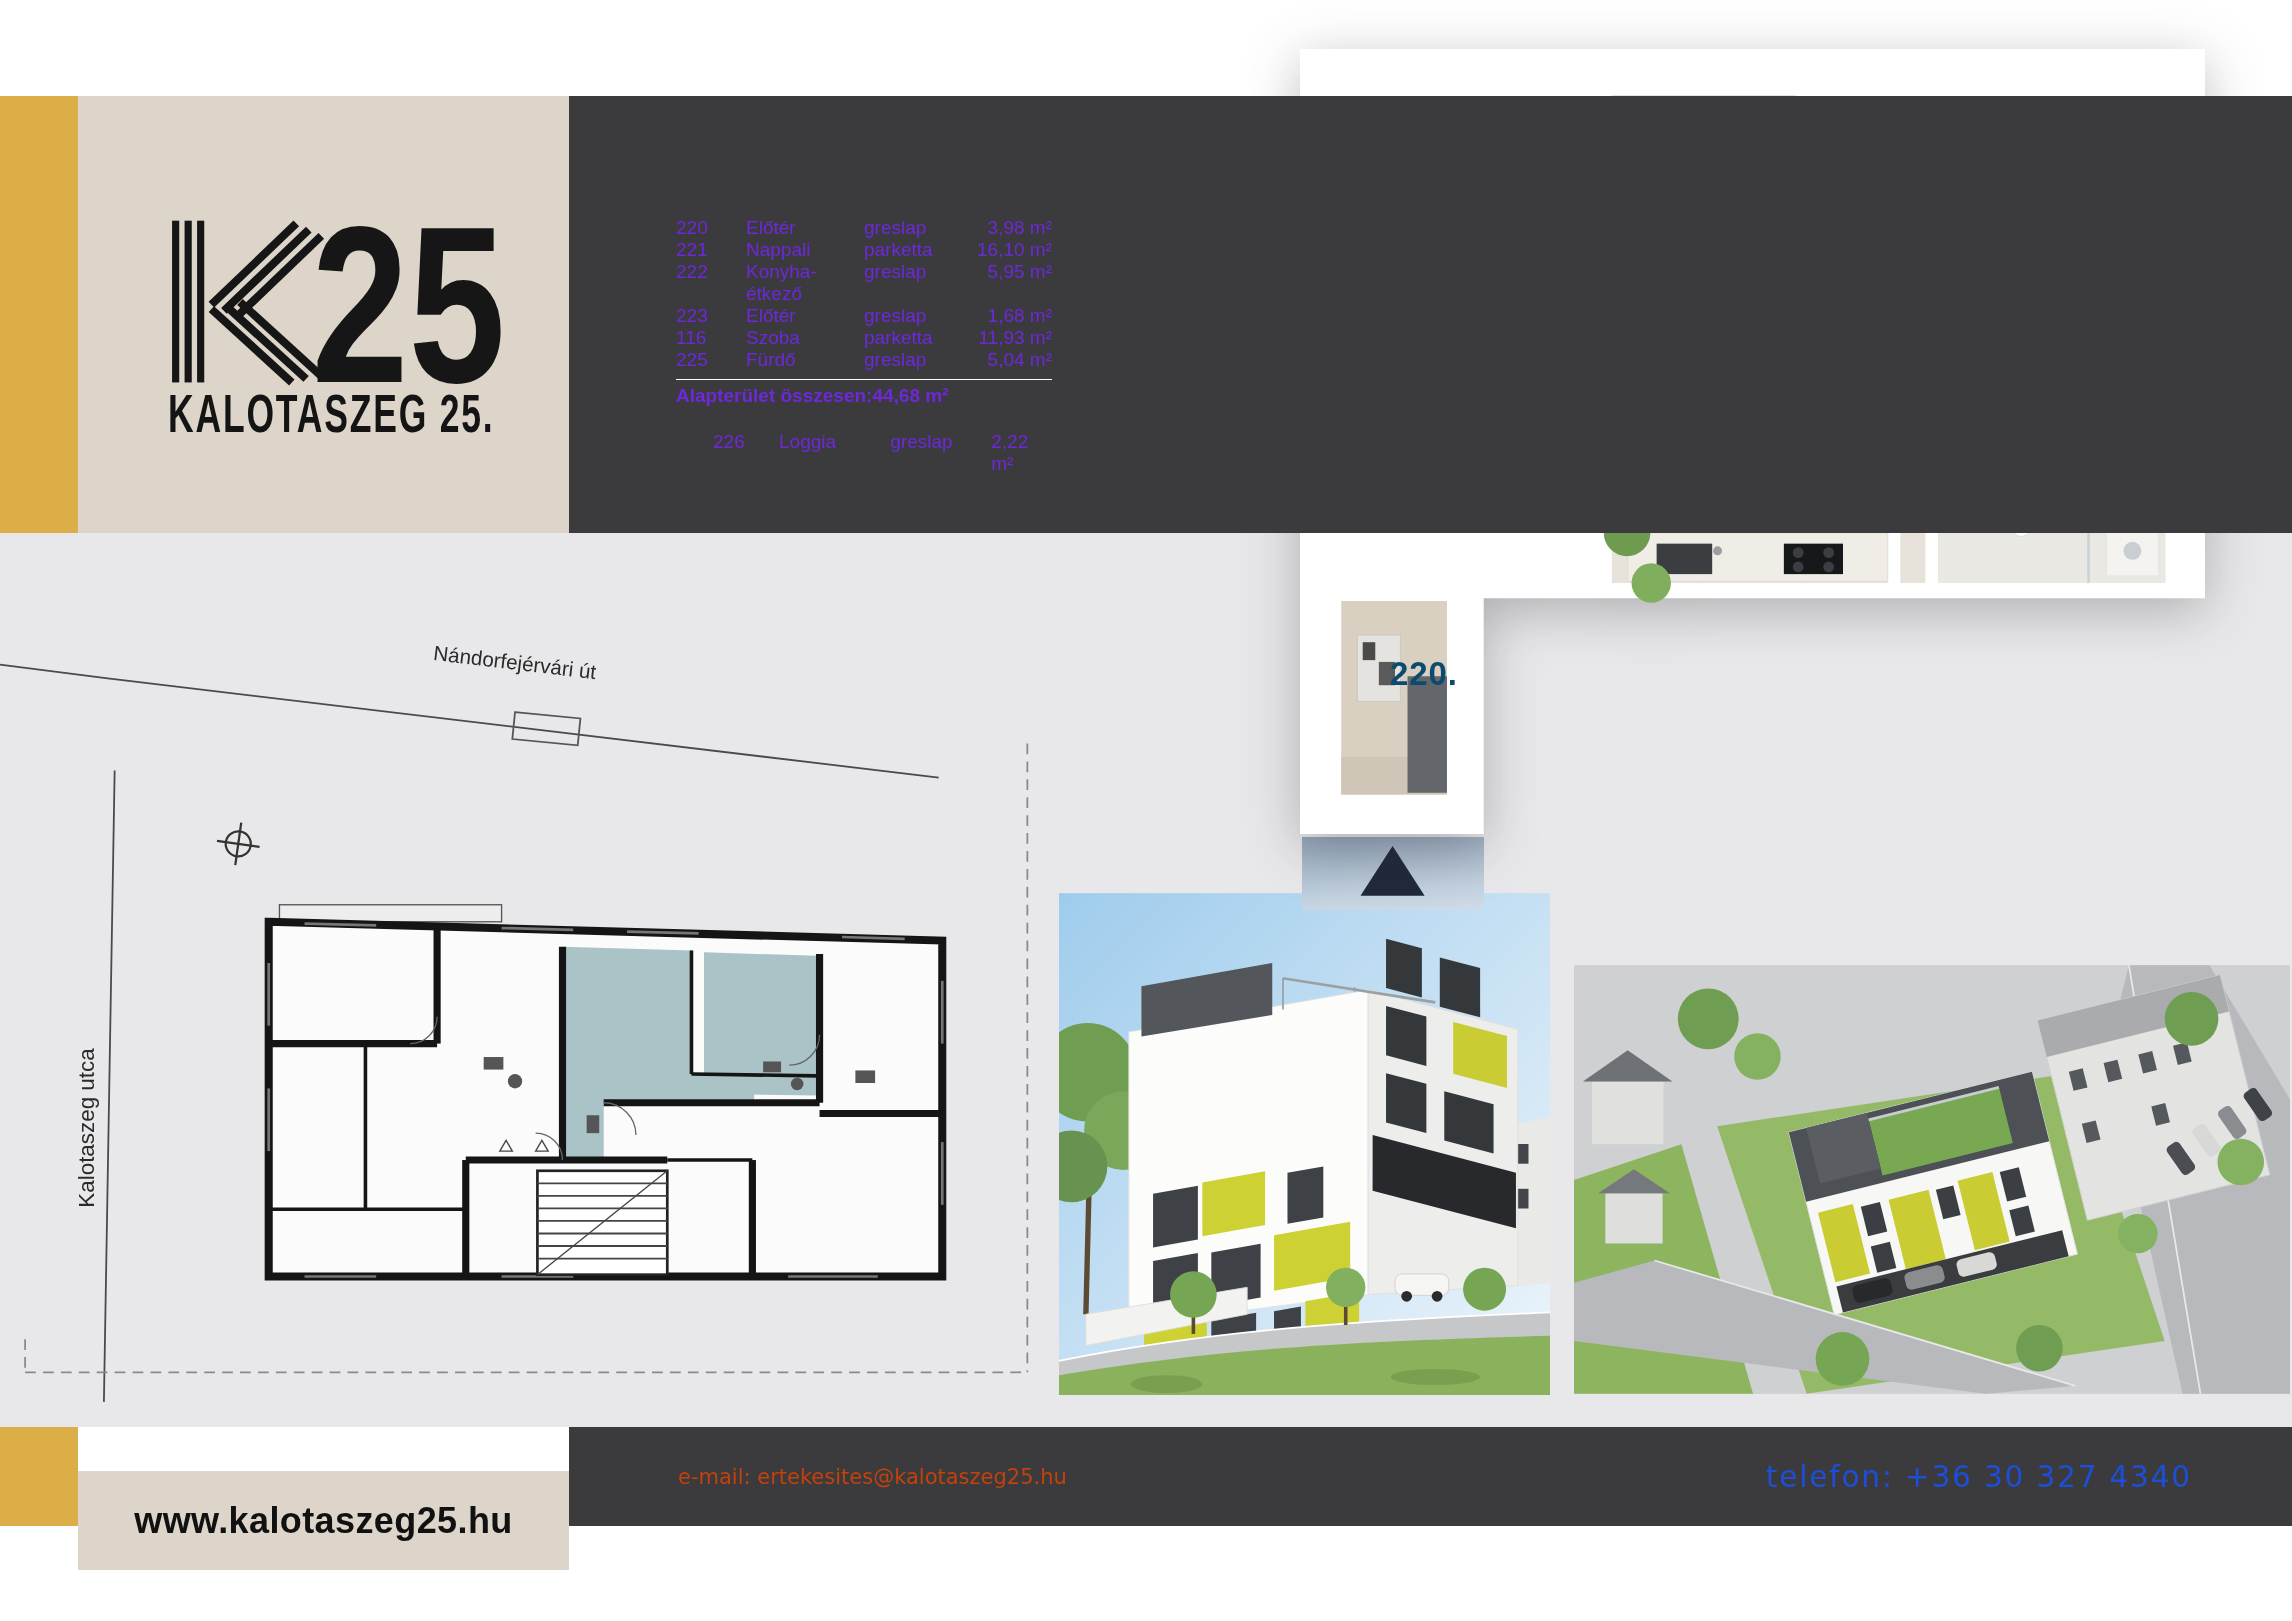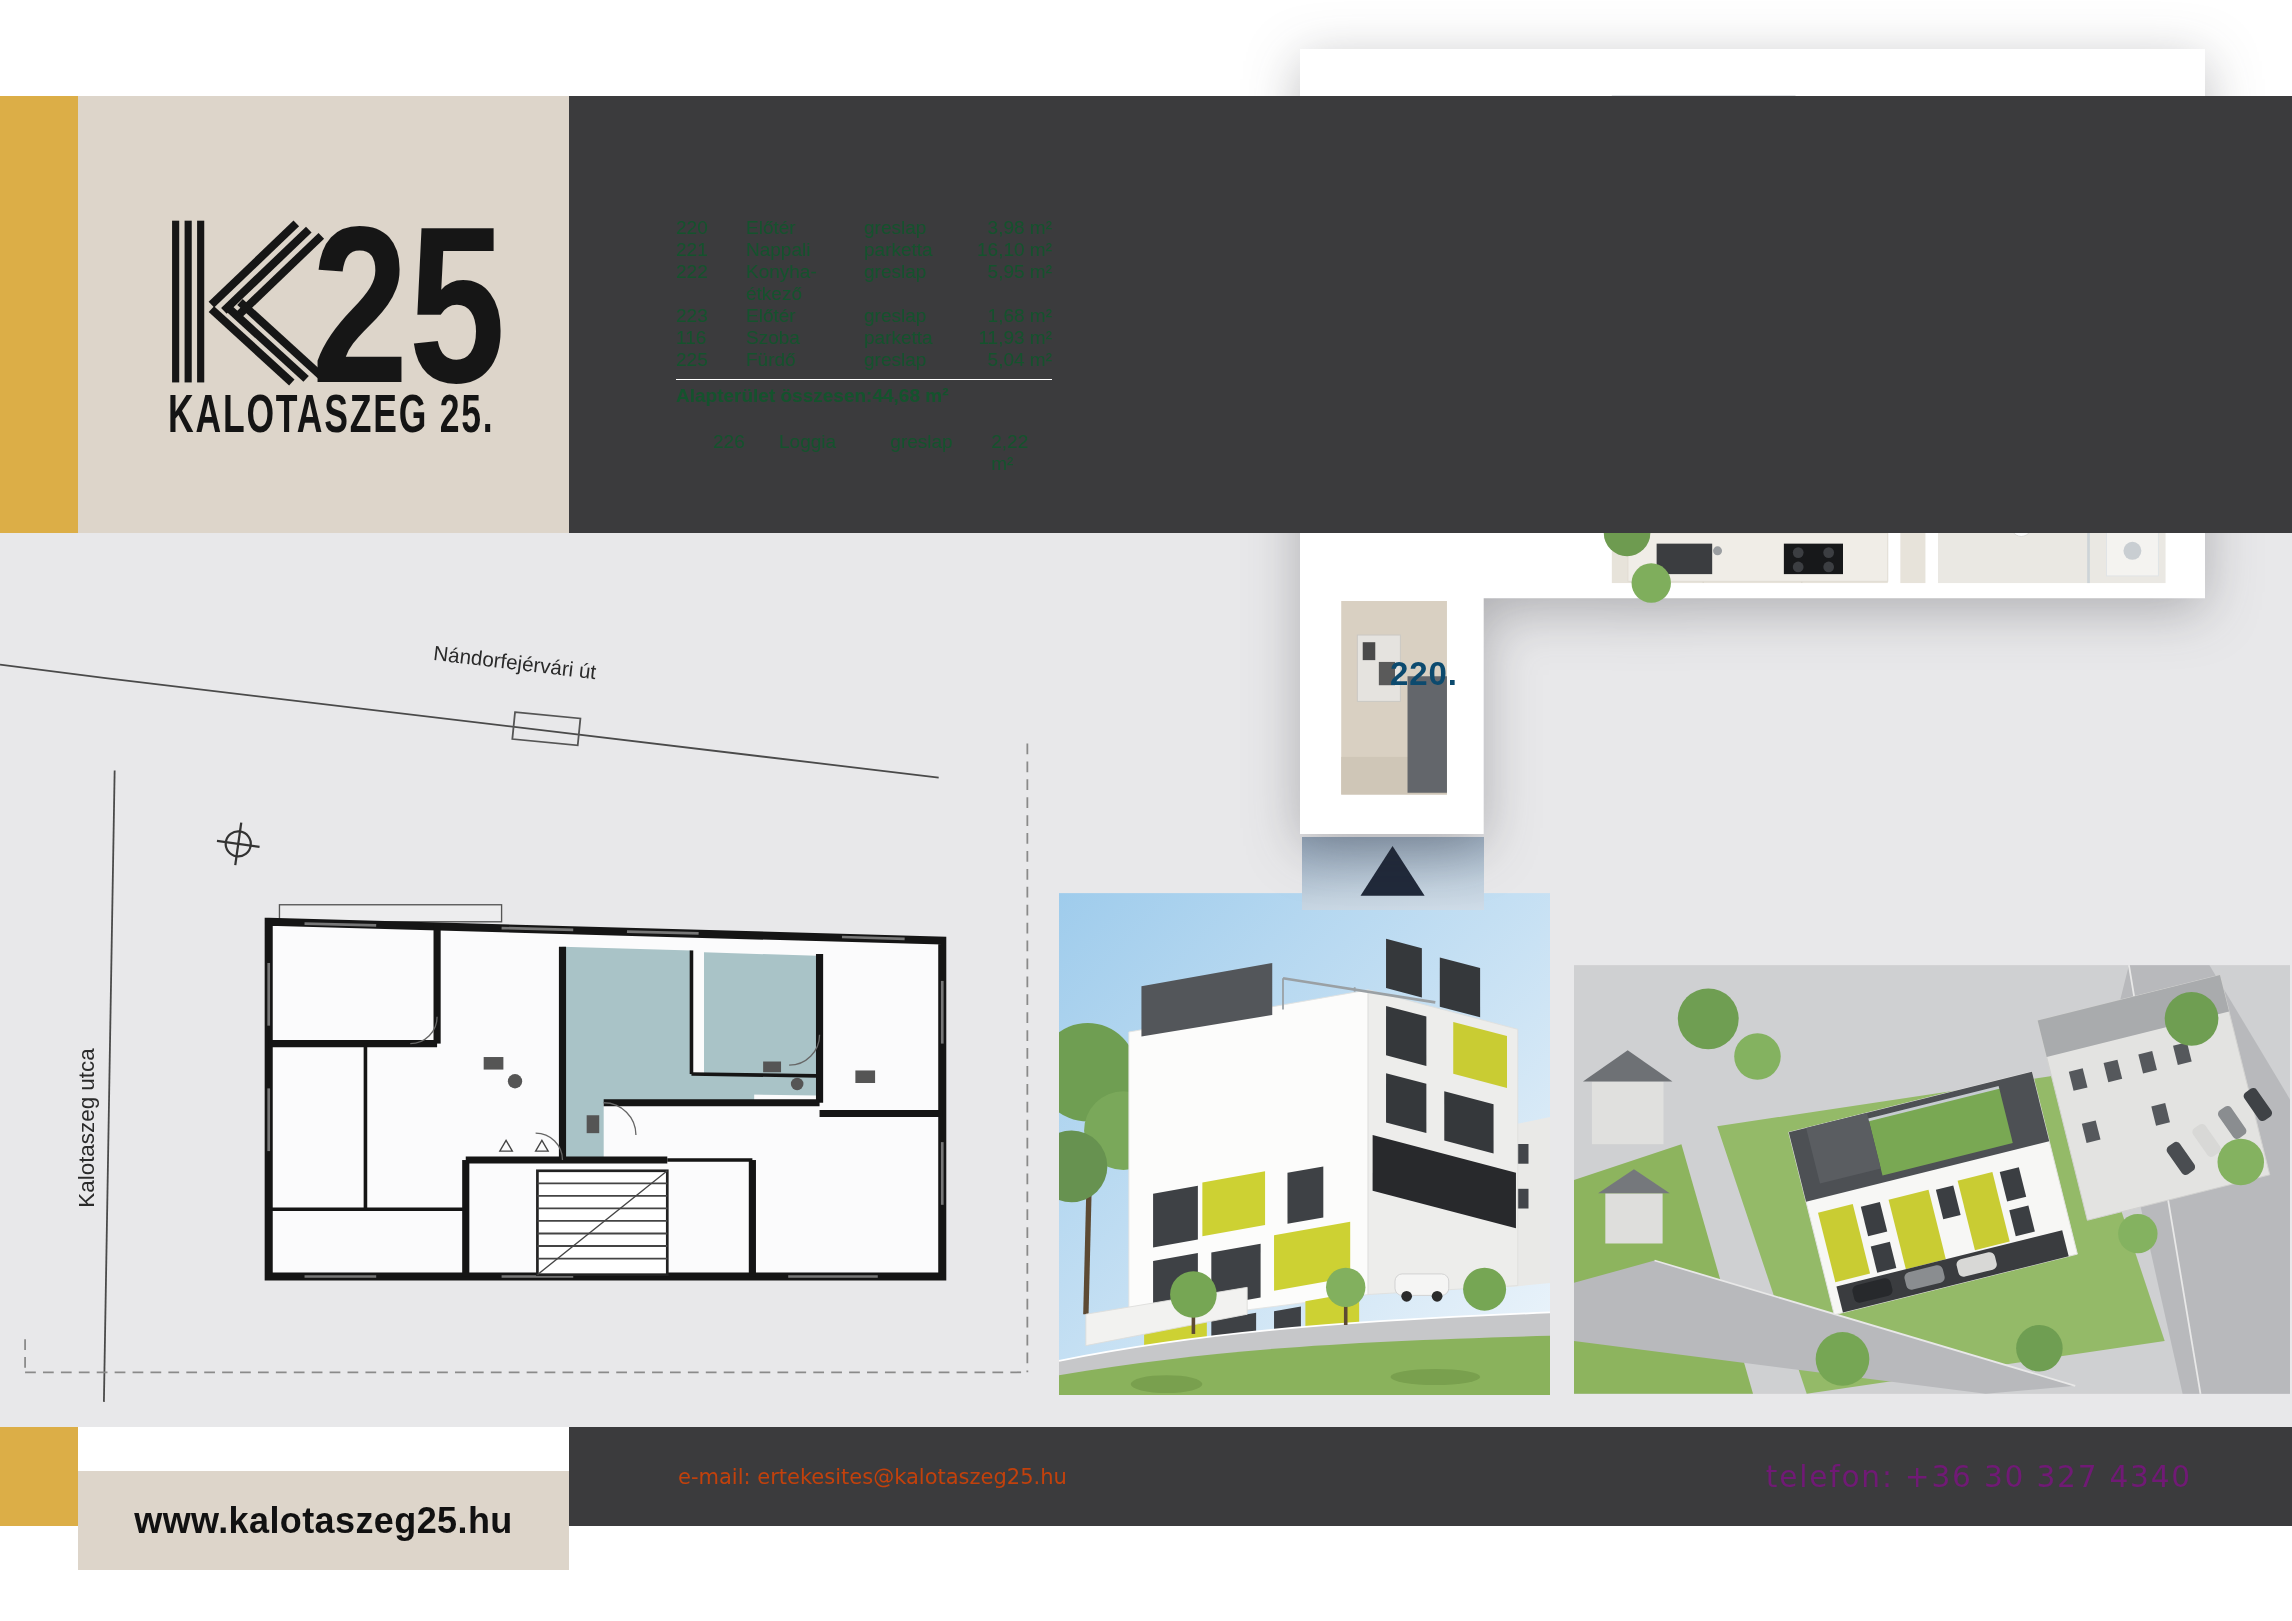--- a/index.html
+++ b/index.html
@@ -9,21 +9,21 @@
   
   .band-dark{position:absolute;left:569px;top:96px;width:1724px;height:437px;background:#3b3b3d;}
   .band-gold{position:absolute;left:0;top:96px;width:78px;height:437px;background:#dcae47;}
   .band-beige{position:absolute;left:78px;top:96px;width:491px;height:437px;background:#ddd5ca;}
 
   .logo-svg{position:absolute;left:170px;top:218px;}
   .logo-sub{position:absolute;left:168px;top:383px;font-size:53px;font-weight:bold;color:#141414;
             letter-spacing:2.7px;white-space:nowrap;transform:scaleX(.67);transform-origin:left top;}
 
   .unit-title{position:absolute;left:673px;top:142px;font-size:39px;font-weight:bold;color:#fff;letter-spacing:0.4px;}
-  .unit-table{position:absolute;left:676px;top:217px;width:376px;color:#14532d;font-size:19px;line-height:22px;}
+  .unit-table{position:absolute;left:676px;top:217px;width:376px;color:#6d28d9;font-size:19px;line-height:22px;}
   .trow{display:flex;}
   .trow .c1{width:70px;}
   .trow .c2{width:118px;}
   .trow .c3{width:107px;}
   .trow .c4{margin-left:auto;text-align:left;}
   .trow.total{margin-top:8px;padding-top:5px;border-top:1.8px solid #fff;font-weight:bold;}
   .trow.extra{margin-top:24px;margin-left:37px;}
 
   
   .mid-bg{position:absolute;left:0;top:533px;width:2293px;height:894px;background:#e8e8ea;}
@@ -49,21 +49,21 @@
 
   
   .foot-dark{position:absolute;left:569px;top:1427px;width:1724px;height:99px;background:#3b3b3d;}
   .foot-gold{position:absolute;left:0;top:1427px;width:78px;height:99px;background:#dcae47;}
   .foot-beige{position:absolute;left:78px;top:1427px;width:491px;height:99px;background:#ddd5ca;
               display:flex;align-items:center;justify-content:center;margin-top:44px;}
   .site-url{font-size:36px;font-weight:bold;color:#111;letter-spacing:0.4px;}
   .foot-mail{position:absolute;left:678px;top:1427px;height:99px;display:flex;align-items:center;
              color:#c2410c;font-size:21px;font-family:"DejaVu Sans",sans-serif;}
   .foot-phone{position:absolute;right:101px;top:1427px;height:99px;display:flex;align-items:center;
-              color:#701a75;font-size:29.6px;letter-spacing:1.8px;font-family:"DejaVu Sans",sans-serif;}
+              color:#1d4ed8;font-size:29.6px;letter-spacing:1.8px;font-family:"DejaVu Sans",sans-serif;}
 </style>
 </head>
 <body>
 
 <div class="page">
 
   <div class="mid-bg"></div>
 
   <svg class="siteplan" viewBox="0 0 1160 998">
 

